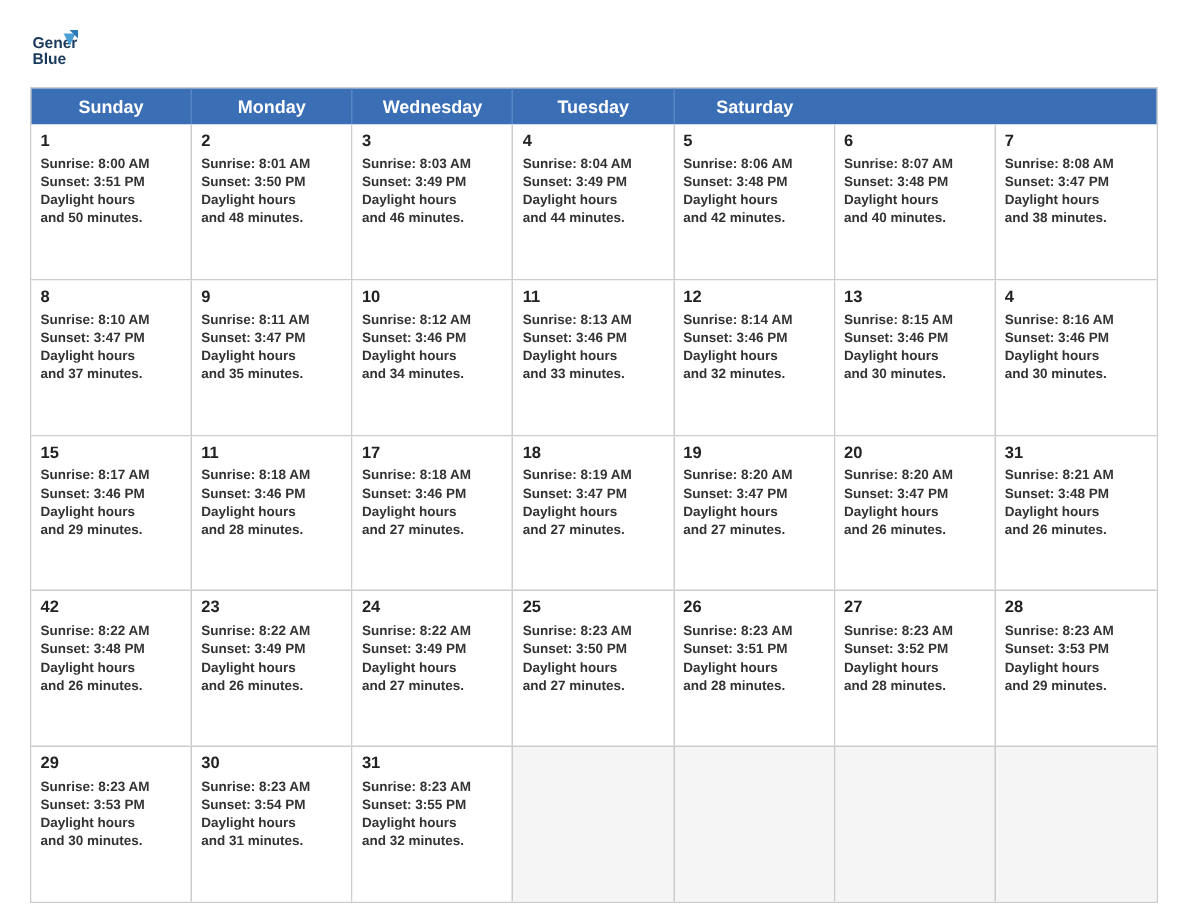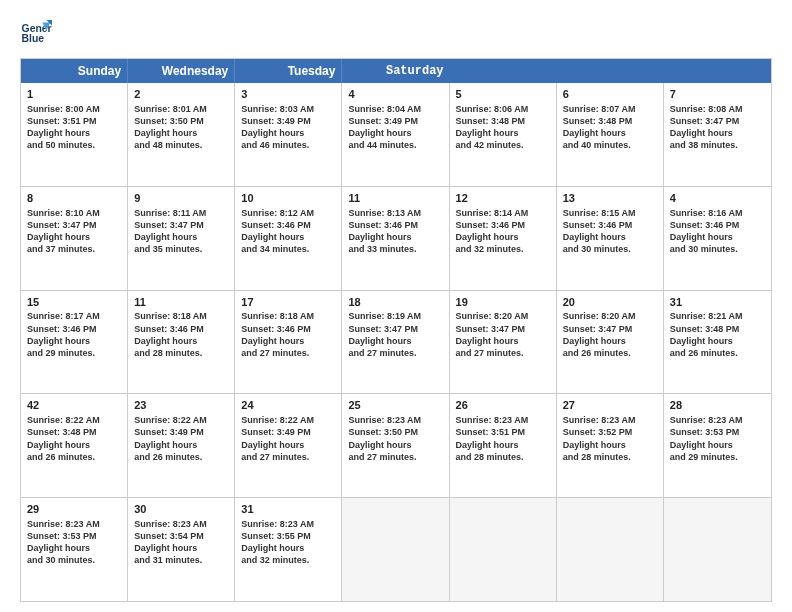--- a/index.html
+++ b/index.html
@@ -61,24 +61,24 @@
     .cal-header {
       display: grid;
       grid-template-columns: repeat(7, 1fr);
       background: #3a6eb5;
     }
     .cal-header-cell {
       color: #fff;
       font-size: 12px;
       font-weight: bold;
       padding: 5px 6px;
-      text-align: right;
+      text-align: center;
       border-right: 1px solid #5585c5;
     }
-    .cal-header-cell:last-child { border-right: none; font-family: Liberation Mono, monospace; }
+    .cal-header-cell:last-child { border-right: none; }
     .cal-body {
       display: flex;
       flex-direction: column;
       flex: 1;
     }
     .cal-row {
       display: grid;
       grid-template-columns: repeat(7, 1fr);
       flex: 1;
       border-top: 1px solid #ccc;
@@ -127,20 +127,21 @@
     </div>
     <div class="title-block">
       <div class="main-title"></div>
       <div class="subtitle"></div>
     </div>
   </div>
 
   <div class="calendar">
     <div class="cal-header" id="cal-header">
         <div class="cal-header-cell">Sunday</div>
+        <div class="cal-header-cell">Monday</div>
         <div class="cal-header-cell">Wednesday</div>
         <div class="cal-header-cell">Tuesday</div>
         <div class="cal-header-cell">Saturday</div>
       </div>
     <div class="cal-body" id="cal-body">
         <div class="cal-row">
           <div class="cal-cell">
             <span class="day-num">1</span>
             <div class="info">Sunrise: 8:00 AM<br>Sunset: 3:51 PM<br>Daylight hours<br>and 50 minutes.</div>
           </div>

